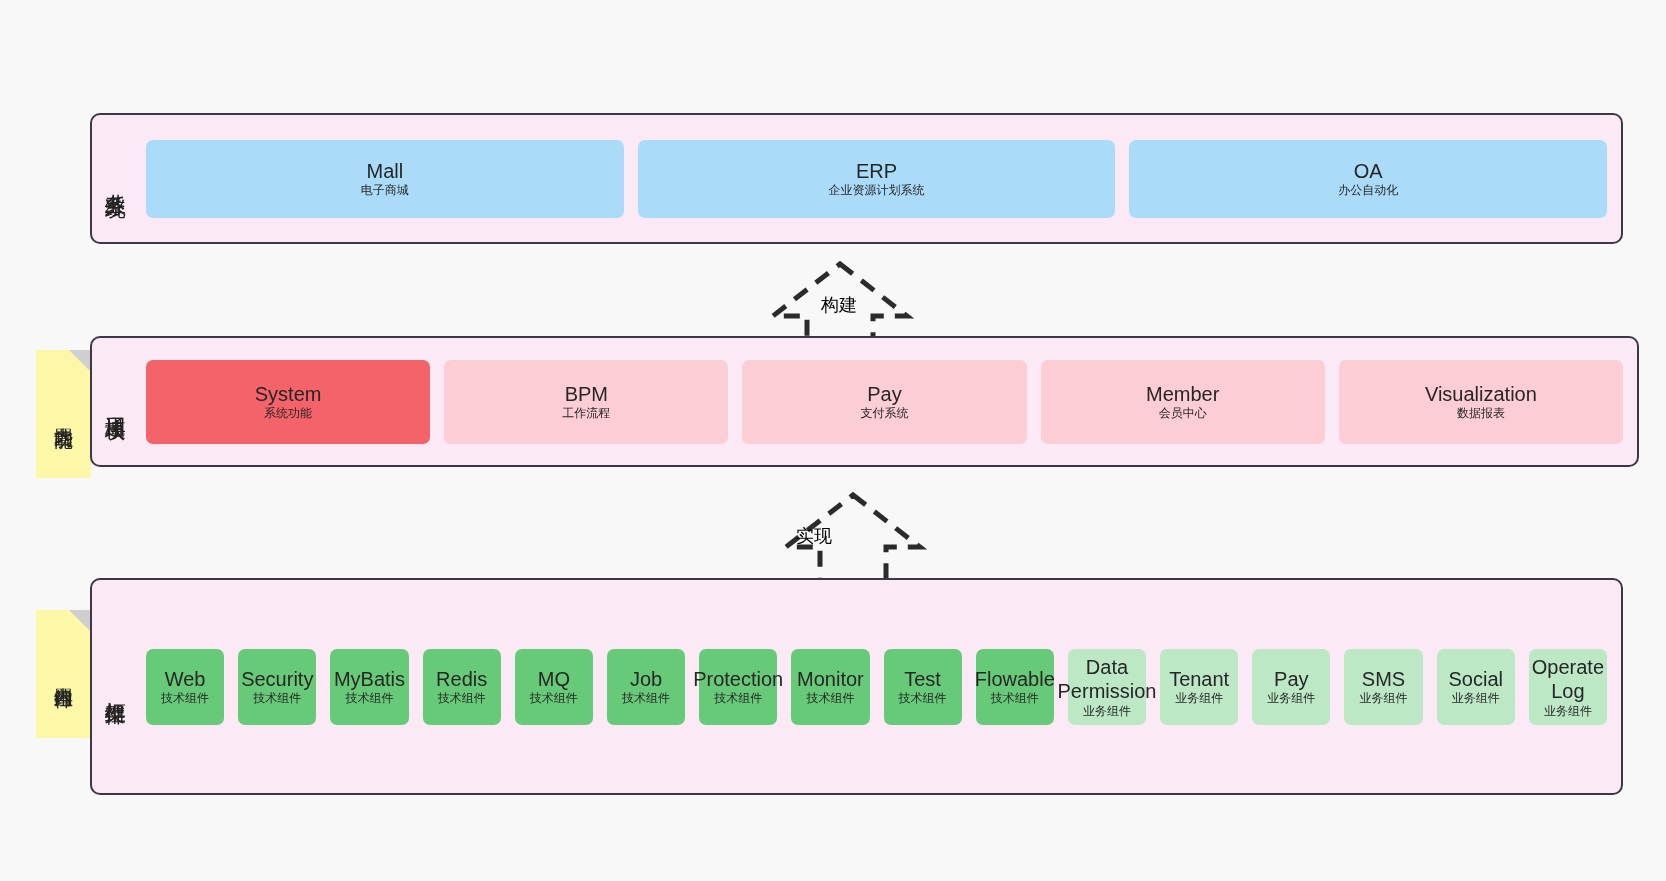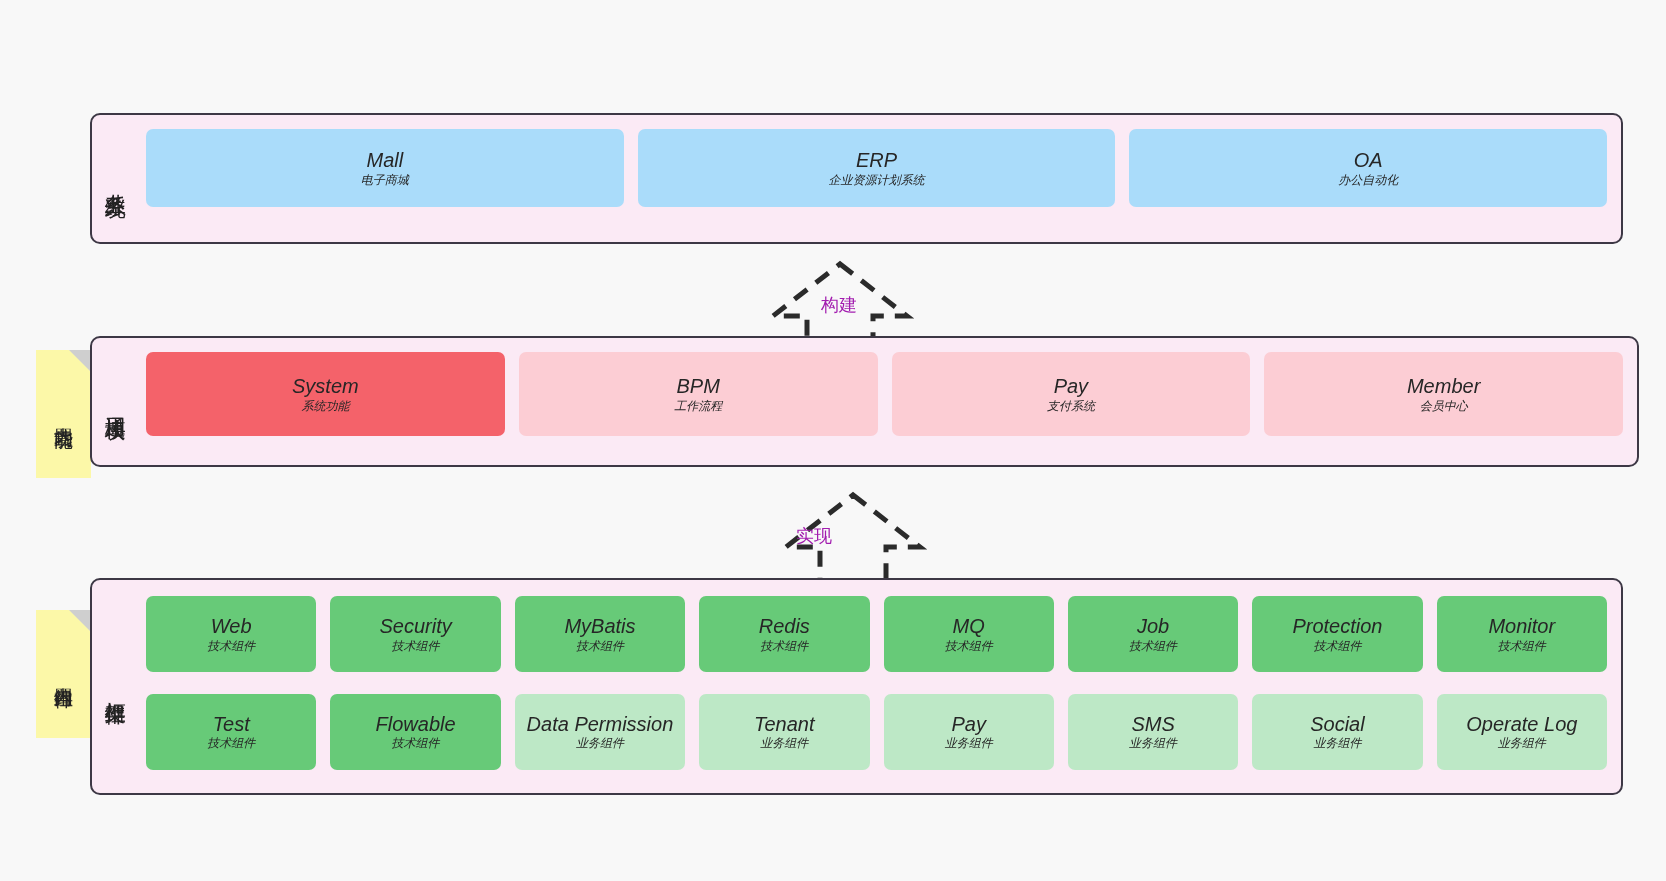--- a/index.html
+++ b/index.html
@@ -40,26 +40,25 @@
     letter-spacing: 1px;
     line-height: 1.16;
     writing-mode: vertical-rl;
     text-orientation: upright;
     white-space: nowrap;
     padding: 2px 0;
   }
   .layer-body {
     flex: 1 1 auto;
     display: flex;
+    align-items: center;
     padding: 14px 14px 14px 8px;
     gap: 14px;
-    font-style: italic;
   }
   .layer-body.two-rows {
-    flex-direction: column;
     gap: 14px;
     padding: 16px 14px 16px 8px;
   }
   .row {
     display: flex;
     width: 100%;
     gap: 14px;
     flex: 1 1 auto;
   }
 
@@ -123,21 +122,21 @@
     position: absolute;
     width: 170px;
     height: 100px;
   }
   #arrow-build   { left: 755px; top: 258px; }
   #arrow-impl    { left: 768px; top: 489px; }
   .arrow-wrap svg { display: block; width: 170px; height: 100px; }
   .arrow-label {
     position: absolute;
     font-size: 18px;
-    color: #a21caf;
+    color: #000000;
     background: transparent;
     white-space: nowrap;
   }
   #label-build { left: 821px; top: 293px; }
   #label-impl  { left: 796px; top: 524px; }
 </style>
 </head>
 <body>
 
 <div id="canvas">
@@ -184,20 +183,24 @@
         <span class="cn">工作流程</span>
       </div>
       <div class="card mod-soft">
         <span class="en">Pay</span>
         <span class="cn">支付系统</span>
       </div>
       <div class="card mod-soft">
         <span class="en">Member</span>
         <span class="cn">会员中心</span>
       </div>
+      <div class="card mod-soft">
+        <span class="en">Visualization</span>
+        <span class="cn">数据报表</span>
+      </div>
     </div>
   </div>
 
   <div class="arrow-wrap" id="arrow-impl">
     <svg viewBox="0 0 170 100" xmlns="http://www.w3.org/2000/svg">
       <path d="M 85 6 L 152 58 L 118 58 L 118 97 L 52 97 L 52 58 L 18 58 Z" fill="none" stroke="#2b2b2b" stroke-width="5" stroke-dasharray="16 11" stroke-linecap="butt" stroke-linejoin="miter"></path>
     </svg>
   </div>
   <div class="arrow-label" id="label-impl">实现</div>
 

